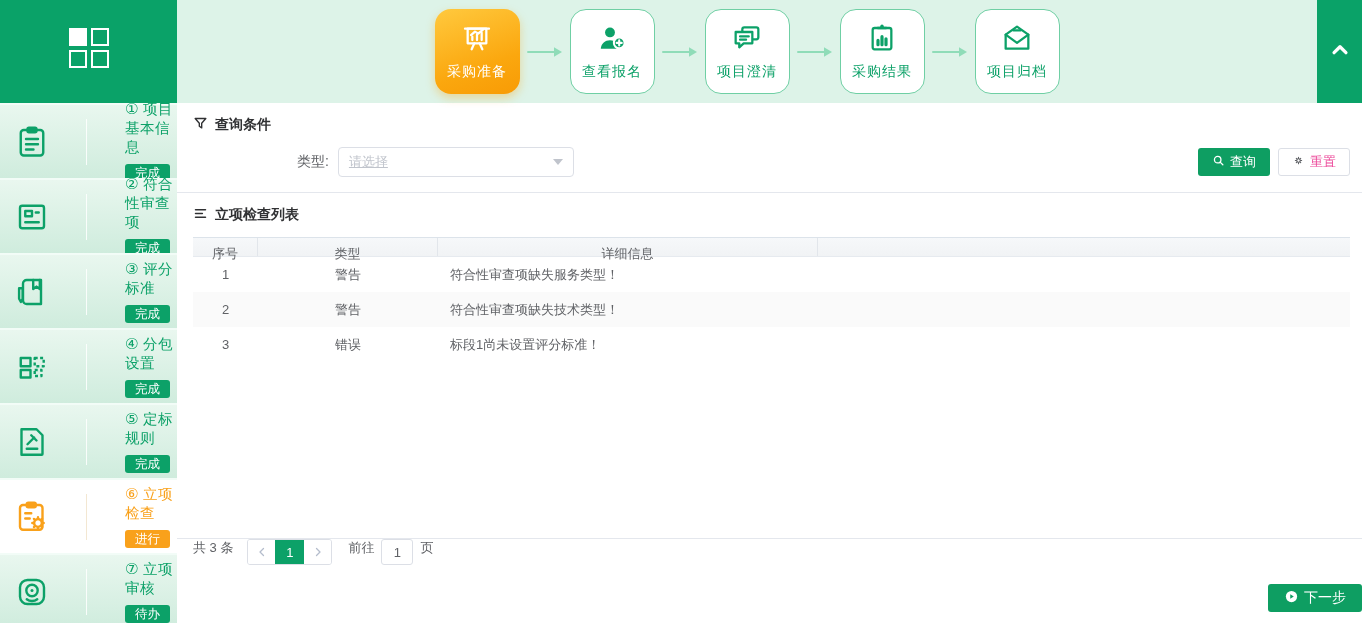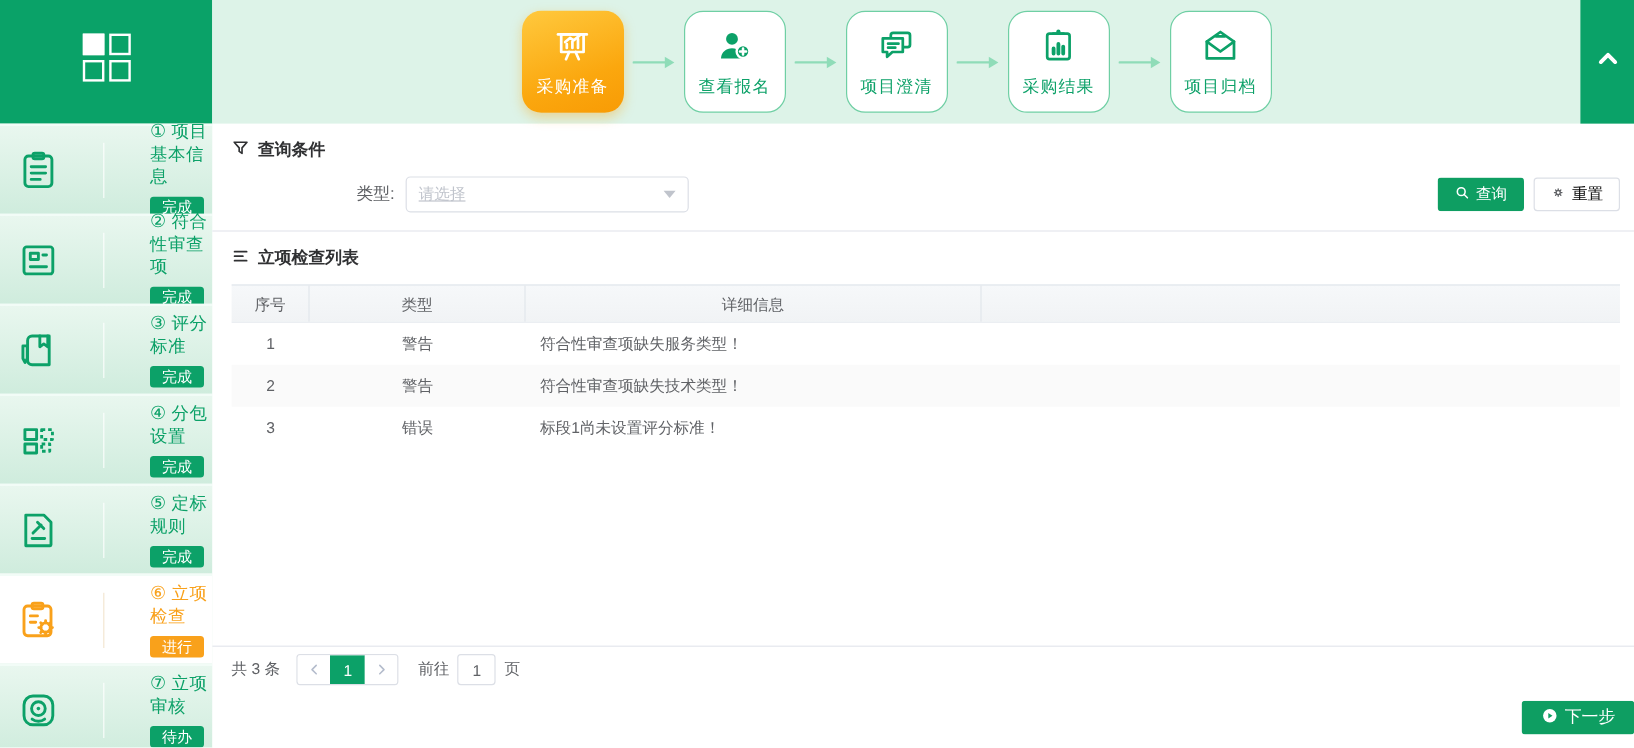--- a/index.html
+++ b/index.html
@@ -52,43 +52,43 @@
   .field-label { margin-left:104px; font-size:14px; color:#606266; }
   .select { width:236px; height:30px; margin-left:9px; border:1px solid #dcdfe6; border-radius:4px;
             background:#fff; display:flex; align-items:center; justify-content:space-between;
             padding:0 10px; font-size:13px; color:#c0c4cc; cursor:pointer;text-decoration:underline; }
   .caret { width:0; height:0; border-left:5px solid transparent; border-right:5px solid transparent;
            border-top:6px solid #c0c4cc; }
   .query-btns { margin-left:auto; display:flex; gap:8px; }
   .btn { height:28px; border-radius:3px; font-size:13px; display:flex; align-items:center; gap:5px;
          padding:0 13px; cursor:pointer; border:1px solid transparent; }
   .btn-green { background:#0e9e62; color:#fff; }
-  .btn-plain { background:#fff; border-color:#dcdfe6; color:#000000; }
+  .btn-plain { background:#fff; border-color:#dcdfe6; color:#ec4899; }
 
   .hr { height:1px; background:#e4e7ed; flex:0 0 1px; }
 
   .list-sec { flex:1; display:flex; flex-direction:column; padding:13px 12px 0 16px; min-height:0; }
   .table { margin-top:13px; display:flex; flex-direction:column; }
-  .thead { display:flex; height:32px; align-items:flex-end; font-size:13px; color:#606266;
+  .thead { display:flex; height:20px; align-items:flex-end; font-size:13px; color:#606266;
            background:linear-gradient(180deg,#f6f8fa 0%,#f1f3f5 100%);
            border-top:1px solid #dce3ea; border-bottom:1px solid #e6eaef; }
   .th { text-align:center; }
   .col-no { width:65px; flex:0 0 65px; }
   .col-type { width:180px; flex:0 0 180px; }
   .col-detail { width:380px; flex:0 0 380px; }
   .col-fill { flex:1; }
   .thead .col-no, .thead .col-type, .thead .col-detail { border-right:1px solid #e2e6eb; height:100%; line-height:32px; }
   .tr { display:flex; height:35px; align-items:center; font-size:13px; color:#606266; }
   .tr.striped { background:#fafafa; }
   .td.col-no, .td.col-type { text-align:center; }
   .td.col-detail { text-align:left; padding-left:12px; }
 
   .spacer { flex:1; }
 
-  .page-row { flex:0 0 38px; display:flex; align-items:center; padding:0 16px; font-size:13px; color:#606266; }
+  .page-row { flex:0 0 38px; display:flex; padding:0 16px; font-size:13px; color:#606266; }
   .pager { display:flex; border:1px solid #dcdfe6; border-radius:3px; overflow:hidden; height:26px; margin-left:14px; }
   .pg-btn { width:27px; display:flex; align-items:center; justify-content:center; background:#fff; cursor:pointer; }
   .pg-num { width:29px; display:flex; align-items:center; justify-content:center; background:#0ca168;
             color:#fff; font-size:13px; cursor:pointer; }
   .goto-label { margin-left:16px; }
   .goto-input { width:32px; height:26px; margin:0 7px; border:1px solid #dcdfe6; border-radius:3px;
                 text-align:center; font-size:13px; color:#606266; font-family:inherit; }
 
   .footer { flex:0 0 46px; display:flex; justify-content:flex-end; align-items:flex-start; padding-top:7px; }
   .btn-next { height:28px; padding:0 15px; font-size:14px; }

